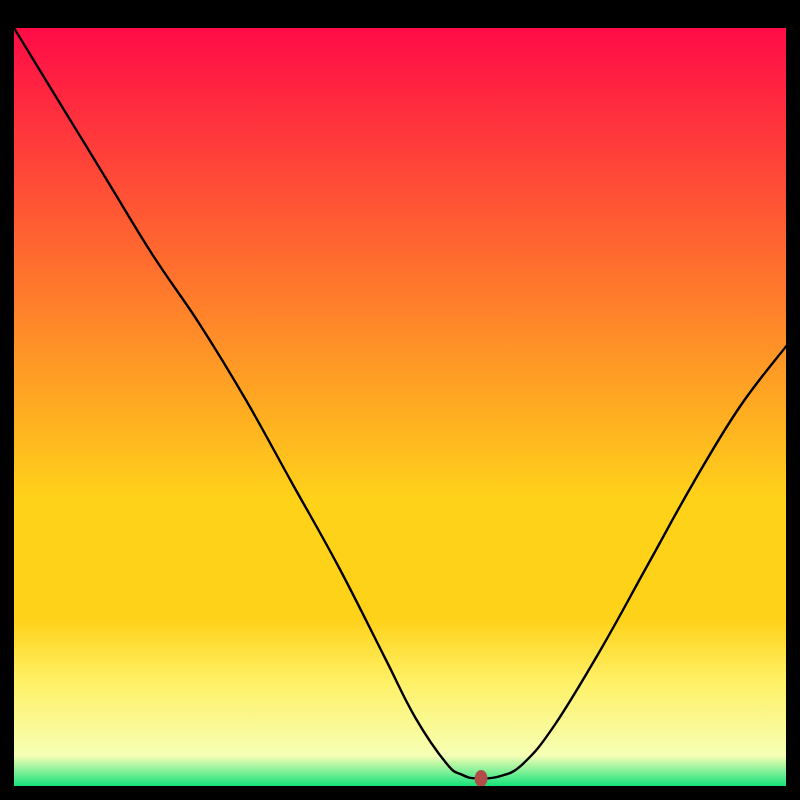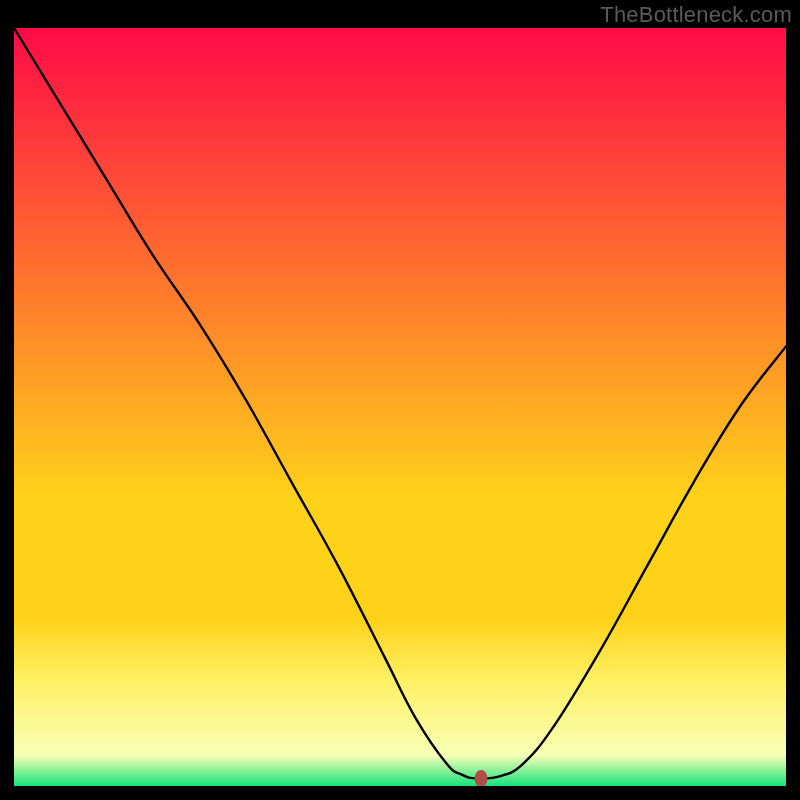--- a/index.html
+++ b/index.html
@@ -38,21 +38,20 @@
   .plot-wrap svg {
     display: block;
     width: 772px;
     height: 758px;
   }
 </style>
 </head>
 <body>
 
 <div class="stage">
-  <div class="watermark">TheBottleneck.com</div>
   <div class="plot-wrap">
     <svg id="plot-svg" viewBox="0 0 772 758" preserveAspectRatio="none">
       <defs>
         <linearGradient id="bg-grad" x1="0" y1="0" x2="0" y2="1">
           <stop id="g0" offset="0%" stop-color="#ff0b47"></stop>
           <stop id="g1" offset="30%" stop-color="#ff6a2f"></stop>
           <stop id="g2" offset="62%" stop-color="#ffd21a"></stop>
           <stop id="g3" offset="78%" stop-color="#ffd21a"></stop>
           <stop id="g4" offset="86%" stop-color="#fff064"></stop>
           <stop id="g5" offset="96%" stop-color="#f6ffb5"></stop>

